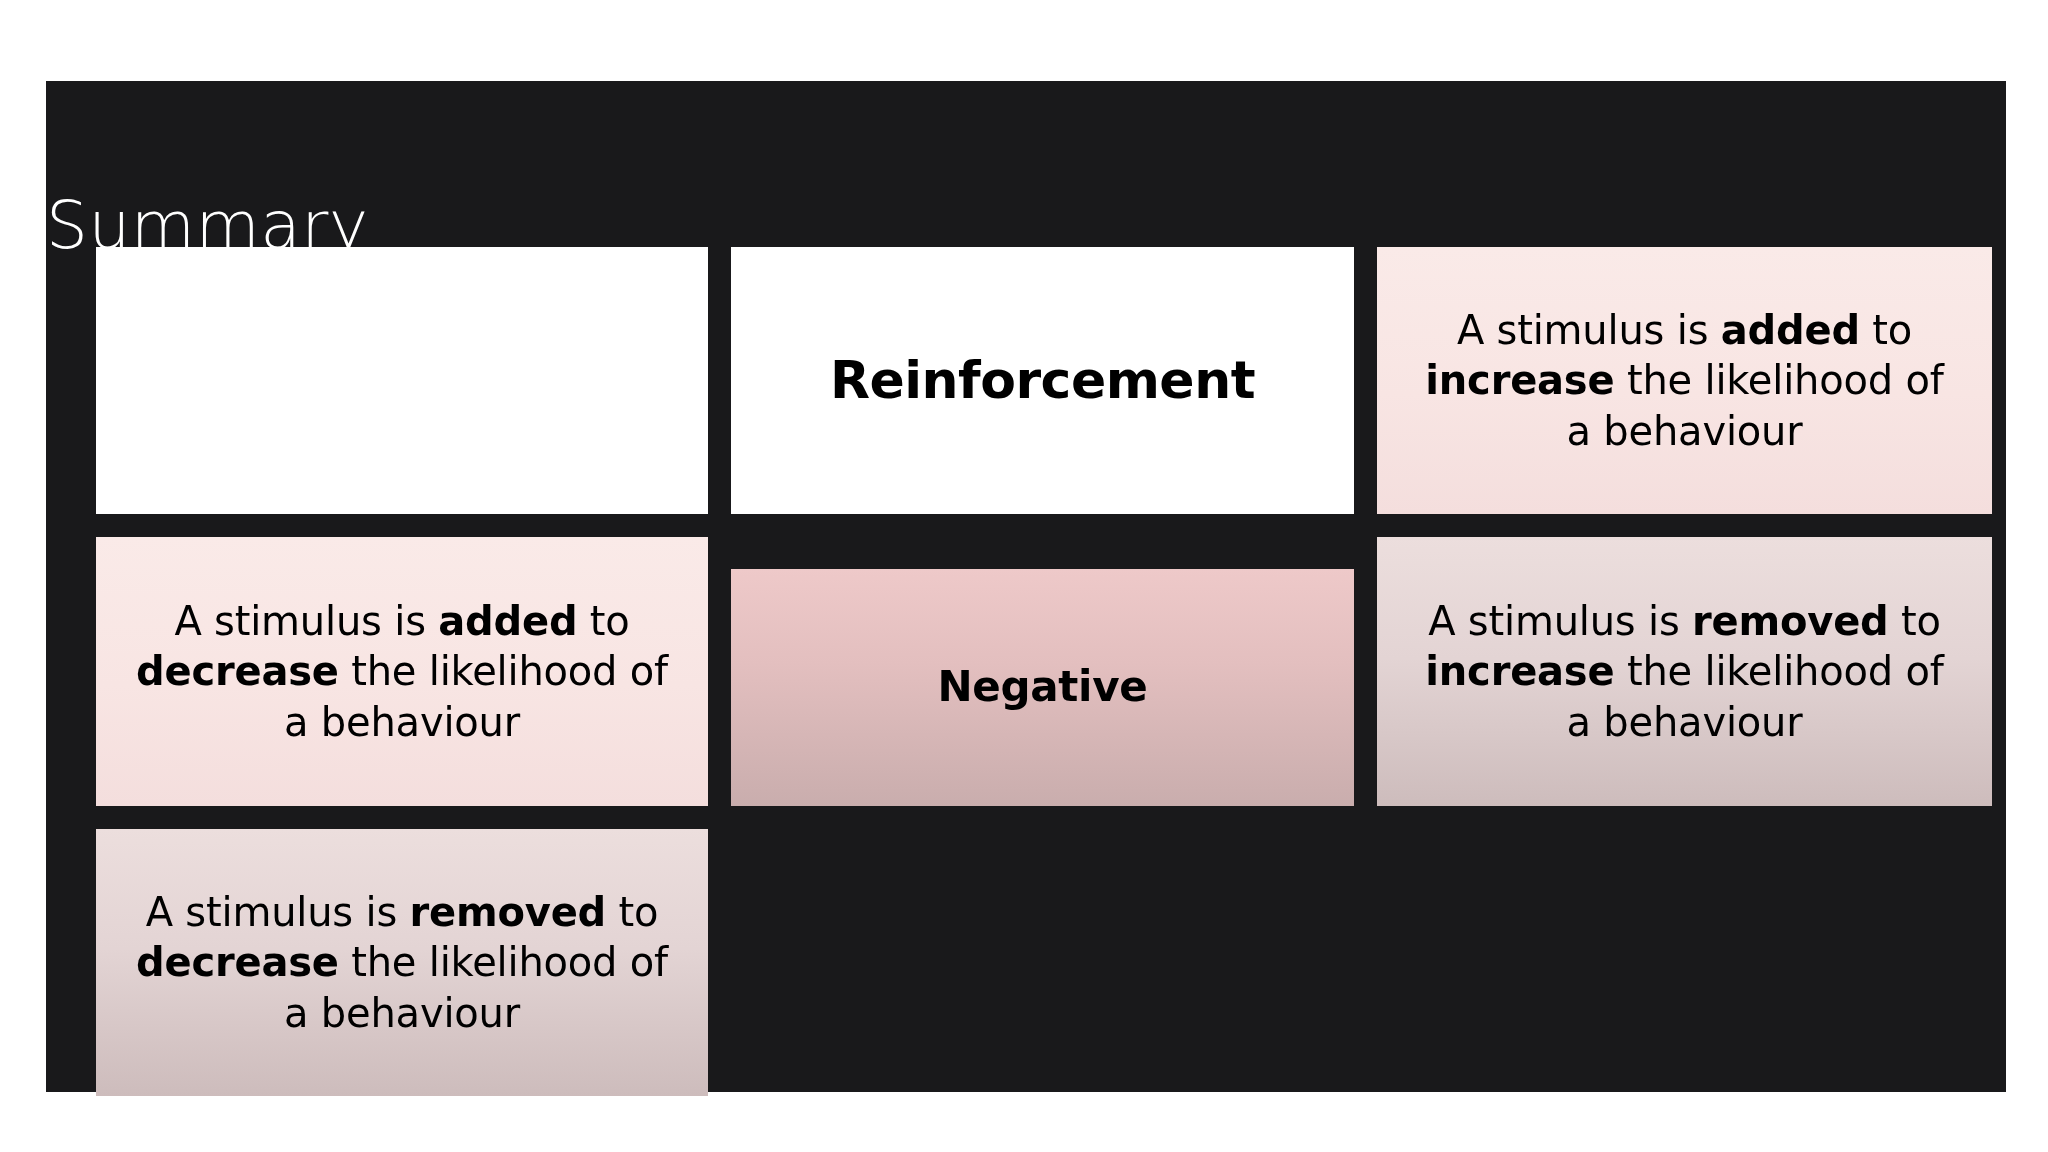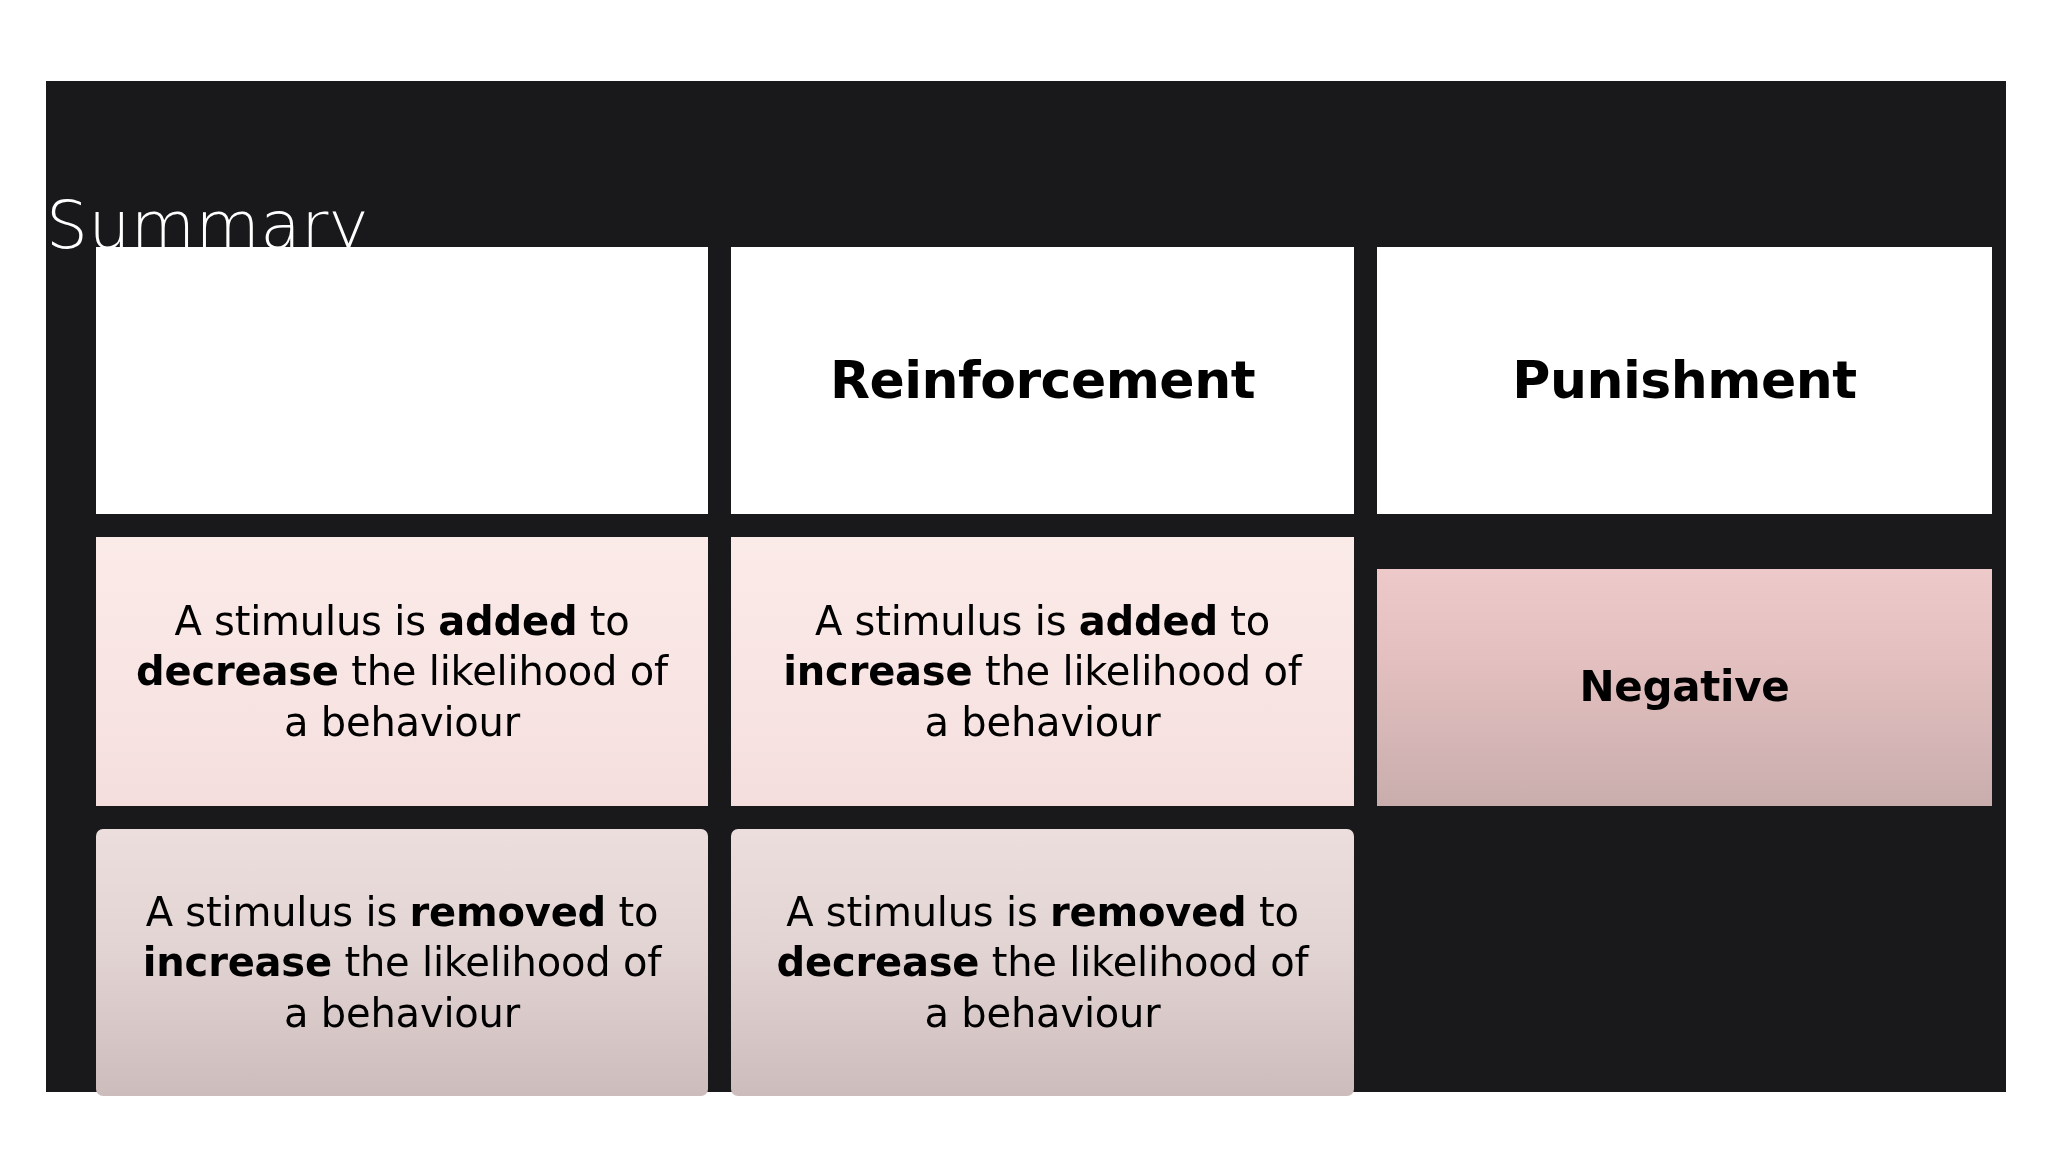--- a/index.html
+++ b/index.html
@@ -101,21 +101,20 @@
 
   
   .cell.body-pos {
     background: linear-gradient(180deg, #faeae8 0%, #f8e5e3 55%, #f4dedd 100%);
     padding: 6px 36px;
   }
   
   .cell.body-neg {
     background: linear-gradient(180deg, #ecdedd 0%, #e3d4d4 45%, #cdbcbc 100%);
     padding: 6px 36px;
-    border-radius: 7px;
   }
 
   .bodytext {
     font-size: 40px;
     font-weight: 400;
     line-height: 1.26;
     letter-spacing: -0.2px;
     font-family: "DejaVu Sans", sans-serif;
   }
   .bodytext b {
@@ -131,29 +130,26 @@
     <div class="slide-title">Summary</div>
 
     <div class="grid">
 
       <div class="cell head">
         <span class="htext"></span>
       </div>
       <div class="cell head">
         <span class="htext">Reinforcement</span>
       </div>
-      <div class="cell head">
-        <span class="htext">Punishment</span>
-      </div>
 
       <div class="cell body-pos">
-        <p class="bodytext"><span>A stimulus is </span><b>added</b><span> to </span><b>decrease</b><span> the likelihood of a behaviour</span></p>
+        <p class="bodytext"><span>A stimulus is </span><b>added</b><span> to </span><b>increase</b><span> the likelihood of a behaviour</span></p>
       </div>
       <div class="cell body-pos">
-        <p class="bodytext"><span>A stimulus is </span><b>added</b><span> to </span><b>increase</b><span> the likelihood of a behaviour</span></p>
+        <p class="bodytext"><span>A stimulus is </span><b>added</b><span> to </span><b>decrease</b><span> the likelihood of a behaviour</span></p>
       </div>
 
       <div class="cell label-neg">
         <span class="ltext">Negative</span>
       </div>
       <div class="cell body-neg">
         <p class="bodytext"><span>A stimulus is </span><b>removed</b><span> to </span><b>increase</b><span> the likelihood of a behaviour</span></p>
       </div>
       <div class="cell body-neg">
         <p class="bodytext"><span>A stimulus is </span><b>removed</b><span> to </span><b>decrease</b><span> the likelihood of a behaviour</span></p>

